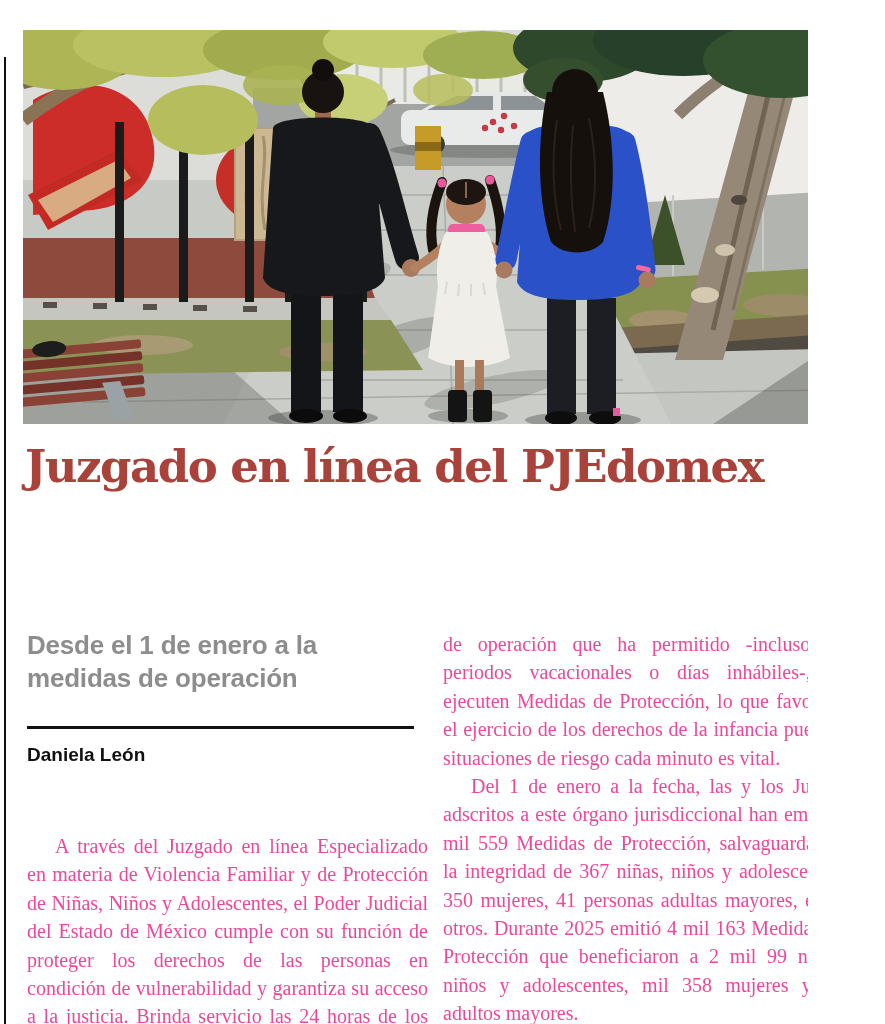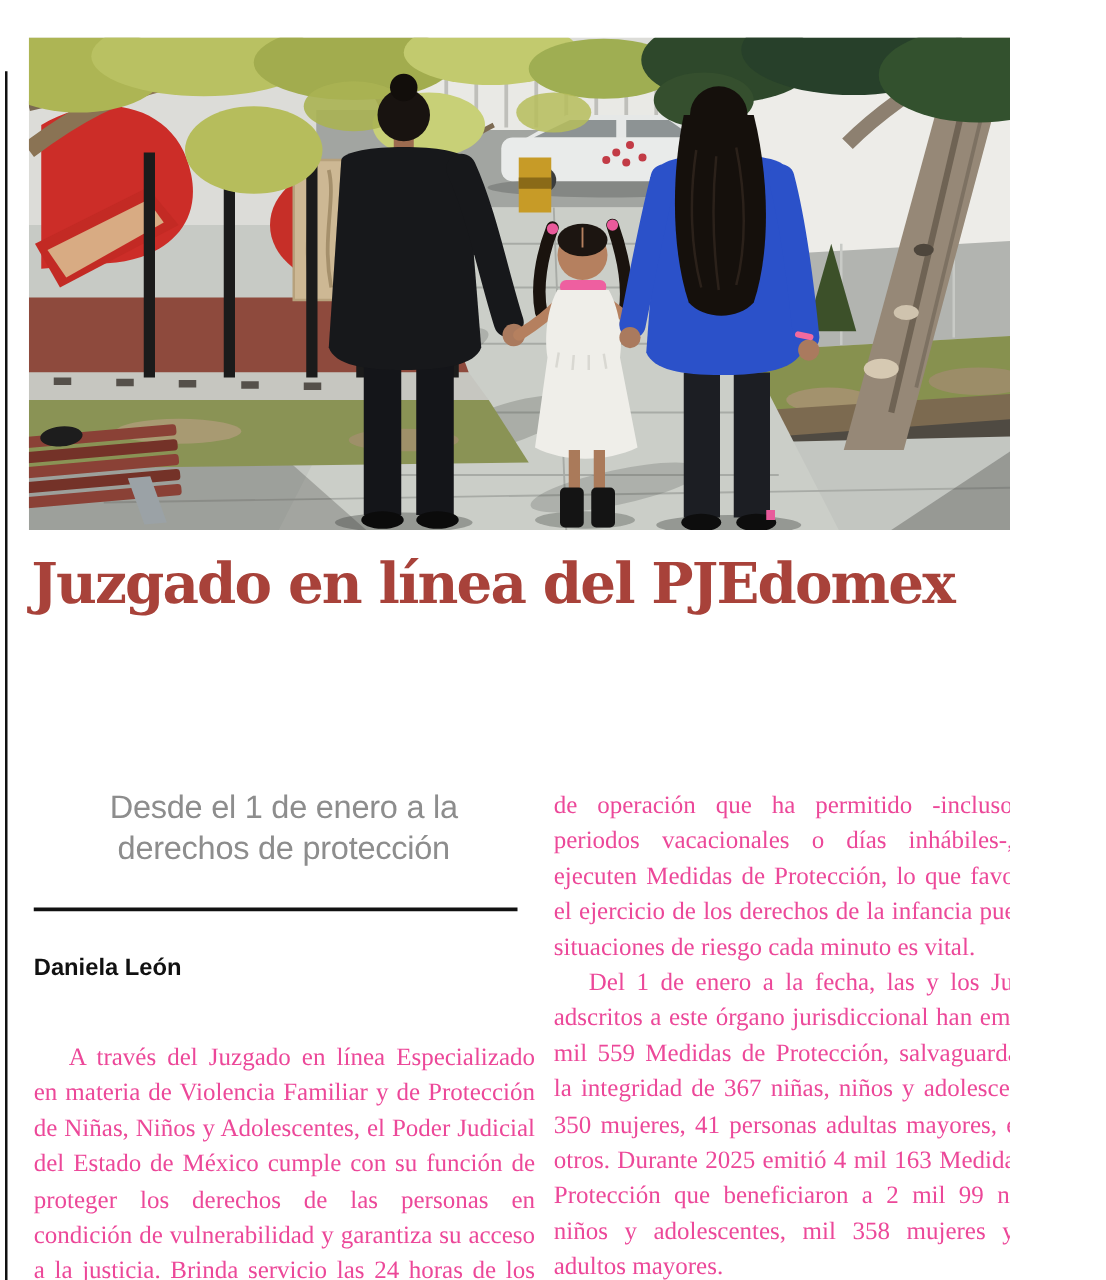--- a/index.html
+++ b/index.html
@@ -6,23 +6,23 @@
   .page{position:relative;width:808px;height:1024px;background:#ffffff;overflow:hidden;
         font-family:"Liberation Sans",sans-serif;}
   .left-rule{position:absolute;left:4px;top:57px;width:2px;height:967px;background:#111;}
   .photo{position:absolute;left:23px;top:30px;width:832px;height:394px;margin:0;overflow:hidden;}
   .photo svg{display:block;}
   .headline{position:absolute;left:25px;top:442px;width:832px;margin:0;
             font-family:"DejaVu Serif",serif;font-weight:bold;
             font-size:45px;line-height:50px;letter-spacing:-1.5px;color:#0d0d0d;}
   .hl-red{color:#a8423a;}
   .subhead{position:absolute;left:27px;top:629px;width:400px;
-           font-weight:normal;font-size:26px;line-height:32.5px;color:#8d8d8d;letter-spacing:-0.2px;text-align:center;}
+           font-weight:bold;font-size:26px;line-height:32.5px;color:#8d8d8d;letter-spacing:-0.2px;}
   .rule{position:absolute;left:27px;top:726px;width:387px;height:3px;background:#111;}
-  .byline{position:absolute;left:27px;top:764px;font-size:19px;font-weight:bold;color:#111;}
+  .byline{position:absolute;left:27px;top:744px;font-size:19px;font-weight:bold;color:#111;}
   .bodycol{position:absolute;font-family:"Liberation Serif",serif;font-size:20px;
            line-height:28.4px;text-align:justify;color:#ec4899;overflow:hidden;}
   .col-left{left:27px;top:832px;width:401px;height:229px;}
   .col-right{left:443px;top:630px;width:402px;height:394px;}
   .bodycol p{margin:0;}
   .indent{text-indent:28px;}
 </style>
 </head>
 <body>
 
@@ -251,21 +251,21 @@
       </g>
     </svg>
   </figure>
 
   <h1 class="headline">
     <span class="hl-red">Juzgado en línea del PJEdomex</span><br>
   </h1>
 
   <div class="subhead">
     <div>Desde el 1 de enero a la</div>
-    <div>derechos de protección</div>
+    <div>medidas de operación</div>
   </div>
 
   <div class="rule"></div>
 
   <div class="byline">Daniela León</div>
 
   <div class="bodycol col-left">
     <p class="indent">A través del Juzgado en línea Especializado en materia de Violencia Familiar y de Protección de Niñas, Niños y Adolescentes, el Poder Judicial del Estado de México cumple con su función de proteger los derechos de las personas en condición de vulnerabilidad y garantiza su acceso a la justicia. Brinda servicio las 24 horas de los 365 días del año, con un modelo</p>
   </div>
 

